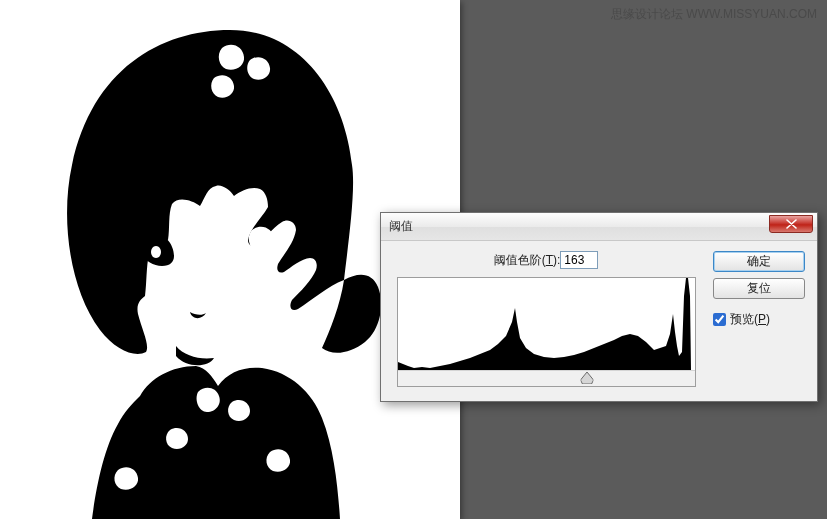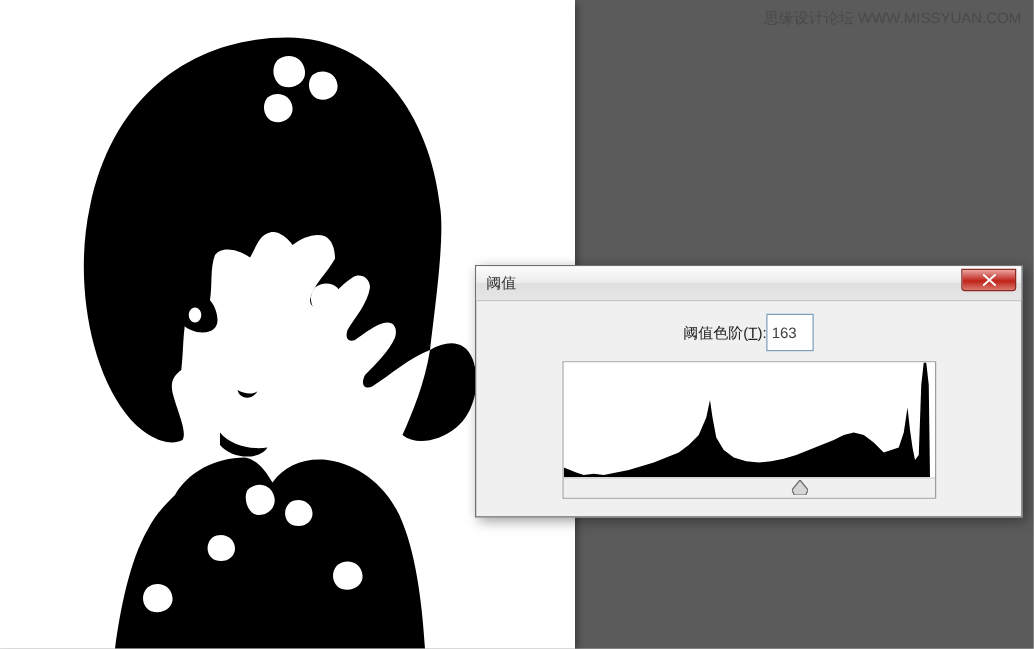--- a/index.html
+++ b/index.html
@@ -84,26 +84,26 @@
       align-items: center;
       justify-content: center;
       gap: 0;
       margin-bottom: 8px;
     }
     .threshold-label {
       color: #222;
     }
     .threshold-input {
       width: 38px;
-      height: 30px;
+      height: 18px;
       border: 1px solid #7e9db9;
       background: #fff;
       font-size: 12px;
       padding: 0 3px;
-      color: #404040;
+      color: #000000;
       text-align: left;
     }
 
     .histogram-wrap {
       border: 1px solid #9d9d9d;
       background: #ffffff;
       width: 299px;
       margin: 0 auto;
       position: relative;
     }
@@ -294,14 +294,24 @@
           <div class="slider-handle" style="left:63.9%;">
             <svg width="13" height="12" viewBox="0 0 13 12">
               <path d="M6.5 0 L13 8 L11 12 L2 12 L0 8 Z" fill="#d6d6d6" stroke="#6b6b6b" stroke-width="1"></path>
             </svg>
           </div>
         </div>
       </div>
 
     </div>
 
+    <div class="dialog-side">
+      <button class="btn btn-default">确定</button>
+      <button class="btn">复位</button>
+      <label class="preview-row">
+        <input type="checkbox" class="checkbox" checked="" style="">
+        <span class="preview-label">
+          <span>预览(</span><span class="hotkey">P</span><span>)</span>
+        </span>
+      </label>
+    </div>
   </div>
 </div>
 
 </body></html>

